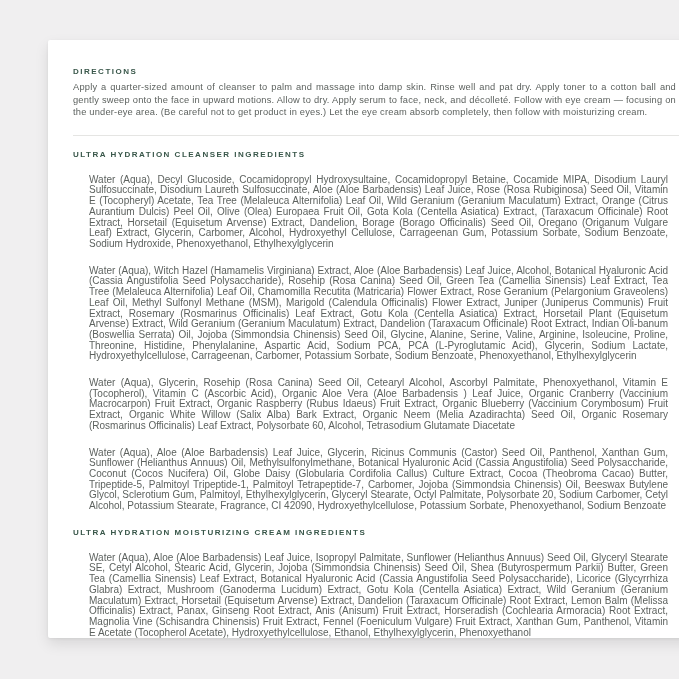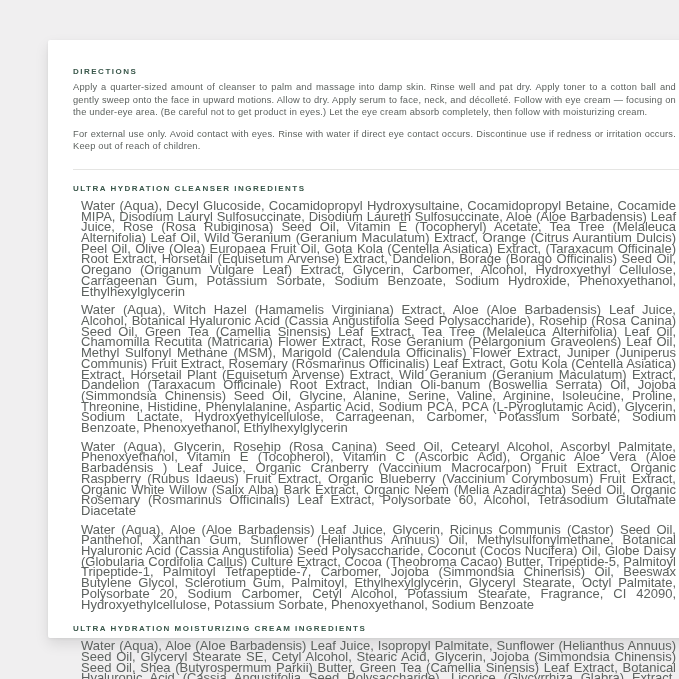--- a/index.html
+++ b/index.html
@@ -45,38 +45,37 @@
   p.dir:last-of-type { margin-bottom: 0; }
   hr.divider {
     border: none;
     border-top: 1px solid #e5e5e3;
     margin: 16px 0 0 0;
   }
   section.ing-section h2.sec-heading {
     margin-top: 14px;
   }
   p.ing {
-    margin: 8px;
-    font-size: 13px;
+    margin: 16px;
+    font-size: 10px;
     line-height: 10.7px;
     color: #5d625f;
     text-align: justify;
     hyphens: auto;
     -webkit-hyphens: auto;
   }
 </style>
 </head>
 <body>
 
 <div class="card">
 
   <section>
     <h2 class="sec-heading">DIRECTIONS</h2>
     <p class="dir">Apply a quarter-sized amount of cleanser to palm and massage into damp skin. Rinse well and pat dry. Apply toner to a cotton ball and gently sweep onto the face in upward motions. Allow to dry. Apply serum to face, neck, and décolleté. Follow with eye cream — focusing on the under-eye area. (Be careful not to get product in eyes.) Let the eye cream absorb completely, then follow with moisturizing cream.</p>
-    <p class="dir">For external use only. Avoid contact with eyes. Rinse with water if direct eye contact occurs. Discontinue use if redness or irritation occurs. Keep out of reach of children.</p>
   </section>
 
   <hr class="divider">
 
   <section class="ing-section">
     <h2 class="sec-heading">ULTRA HYDRATION CLEANSER INGREDIENTS</h2>
     <p class="ing">Water (Aqua), Decyl Glucoside, Cocamidopropyl Hydroxysultaine, Cocamidopropyl Betaine, Cocamide MIPA, Disodium Lauryl Sulfosuccinate, Disodium Laureth Sulfosuccinate, Aloe (Aloe Barbadensis) Leaf Juice, Rose (Rosa Rubiginosa) Seed Oil, Vitamin E (Tocopheryl) Acetate, Tea Tree (Melaleuca Alternifolia) Leaf Oil, Wild Geranium (Geranium Maculatum) Extract, Orange (Citrus Aurantium Dulcis) Peel Oil, Olive (Olea) Europaea Fruit Oil, Gota Kola (Centella Asiatica) Extract, (Taraxacum Officinale) Root Extract, Horsetail (Equisetum Arvense) Extract, Dandelion, Borage (Borago Officinalis) Seed Oil, Oregano (Origanum Vulgare Leaf) Extract, Glycerin, Carbomer, Alcohol, Hydroxyethyl Cellulose, Carrageenan Gum, Potassium Sorbate, Sodium Benzoate, Sodium Hydroxide, Phenoxyethanol, Ethylhexylglycerin</p>
   </section>
 
   <section class="ing-section">

